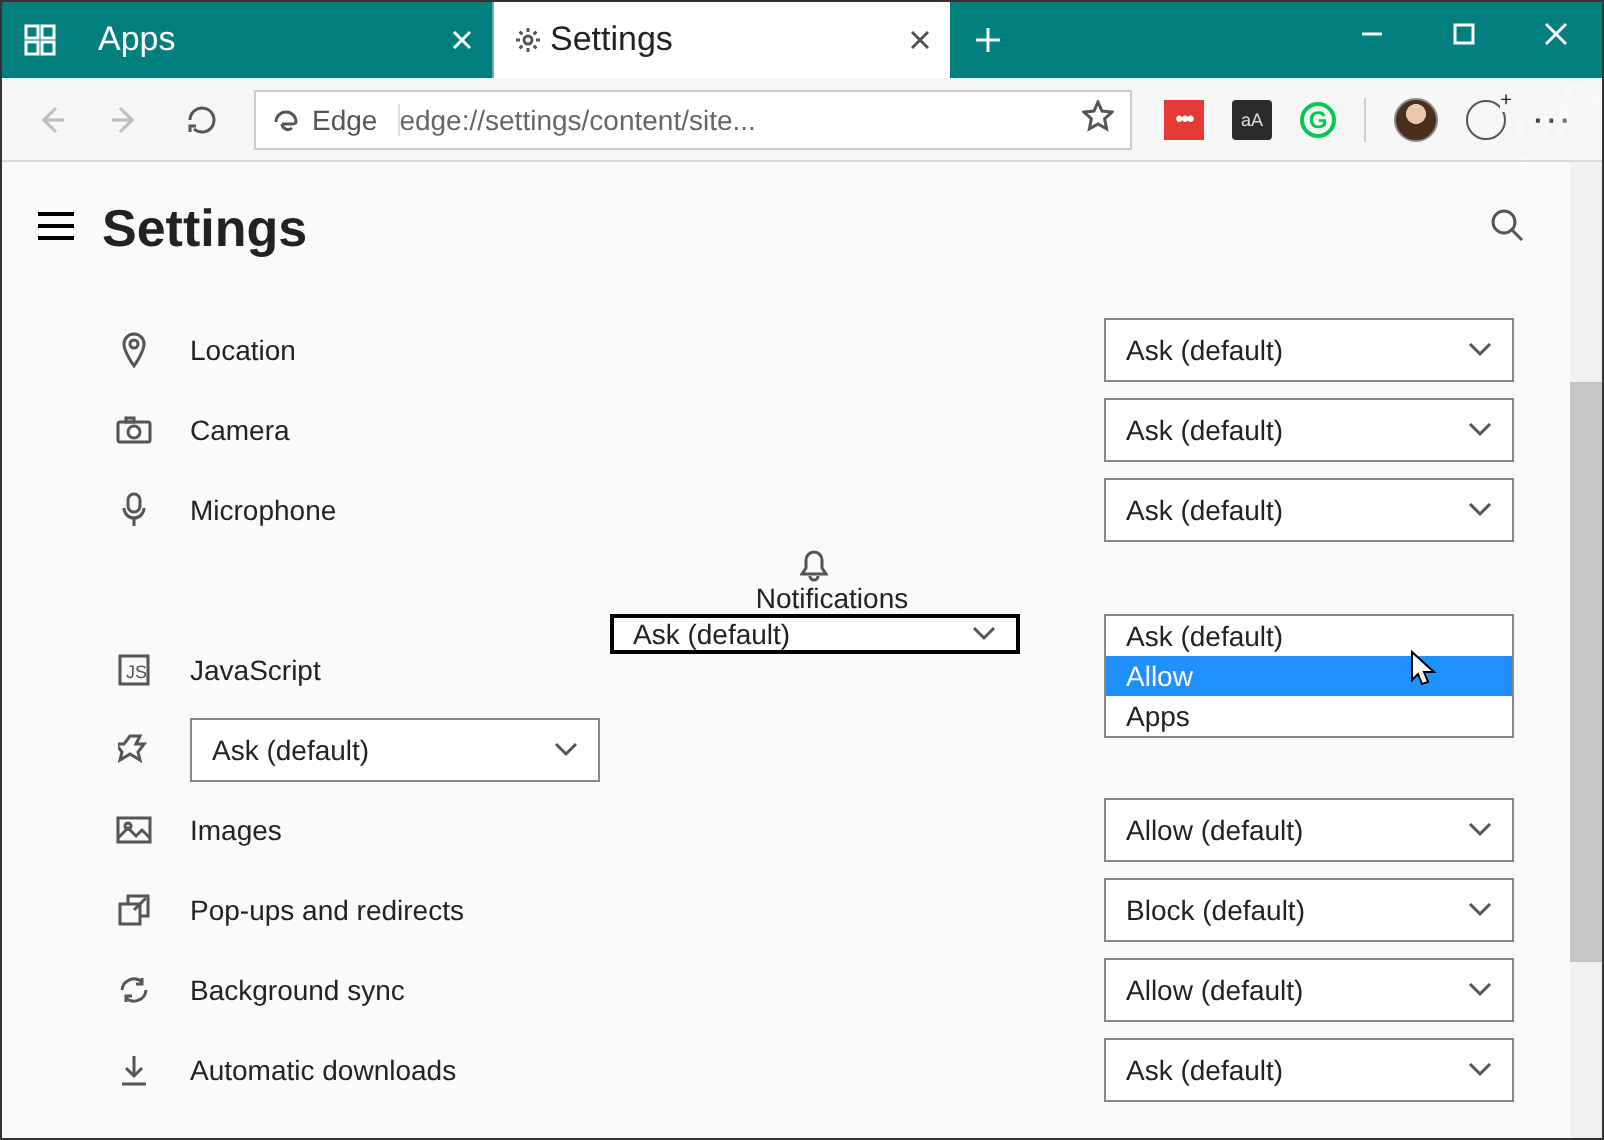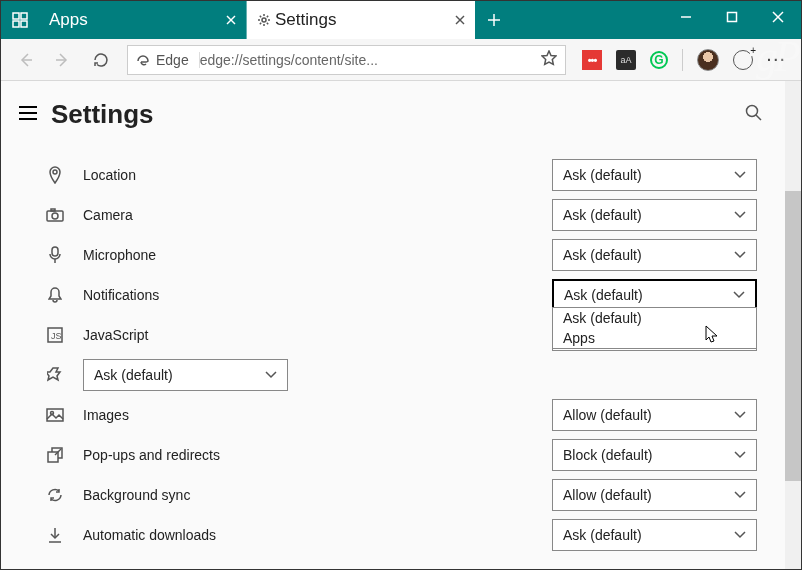--- a/index.html
+++ b/index.html
@@ -44,21 +44,21 @@
     
     .content-wrap { position: absolute; top: 80px; left: 0; right: 0; bottom: 0; background: #fafafa; }
     .scrollbar-track { position: absolute; right: 0; top: 0; bottom: 0; width: 16px; background: #f0f0f0; }
     .scrollbar-thumb { position: absolute; top: 110px; width: 16px; height: 290px; background: #c6c6c6; right: 0; }
 
     .page-header { display: flex; align-items: center; height: 66px; padding: 0 18px; }
     .hamburger { margin-right: 14px; }
     .page-title { font-size: 26px; font-weight: 700; flex: 1; }
     .search-btn { margin-right: 20px; }
 
-    .perm-list { padding: 8px 26px 0 44px; }
+    .perm-list { padding: 8px 26px 0 56px; }
     .perm-row { display: flex; align-items: center; height: 40px; position: relative; }
     .perm-icon { width: 20px; display: flex; justify-content: center; margin-right: 18px; color: #555; }
     .perm-label { flex: 1; font-size: 14px; }
     .perm-select { width: 205px; height: 32px; border: 1px solid #888; background: #fff; display: flex; align-items: center; justify-content: space-between; padding: 0 10px; font-size: 14px; margin-right: 18px; }
     .perm-select.focused { border: 2px solid #000; }
 
     .dropdown { position: absolute; right: 18px; top: 32px; width: 205px; background: #fff; border: 1px solid #888; z-index: 10; font-size: 14px; }
     .dropdown .opt { padding: 2px 10px; height: 20px; display: flex; align-items: center; }
     .dropdown .opt.hover { background: #1e90ff; color: #fff; }
     .cursor { position: absolute; z-index: 20; }
@@ -245,38 +245,41 @@
         </span>
       <span class="perm-label">Microphone</span>
       <div class="perm-select">
           <span>Ask (default)</span>
           <svg width="12" height="8">
             <path d="M1 1l5 5 5-5"></path>
           </svg>
         </div>
     </div>
 
-    <div class="perm-row" style="position:relative;">
+    <div class="perm-row" style="position:relative;flex-direction:column;">
       <span class="perm-icon">
           <svg width="14" height="16">
             <path d="M7 1a4 4 0 0 1 4 4v4l2 3H1l2-3V5a4 4 0 0 1 4-4z"></path>
             <path d="M5 13a2 2 0 0 0 4 0"></path>
           </svg>
         </span>
       <span class="perm-label">Notifications</span>
       <div class="perm-select focused">
           <span>Ask (default)</span>
           <svg width="12" height="8">
             <path d="M1 1l5 5 5-5"></path>
           </svg>
         </div>
 
       <div class="dropdown">
         <div class="opt">
             <span>Ask (default)</span>
+          </div>
+        <div class="opt hover">
+            <span>Allow</span>
           </div>
         <div class="opt">
             <span>Apps</span>
           </div>
       </div>
       <svg class="cursor" width="14" height="20" style="right:56px; top:50px;">
           <path d="M1 1l0 14 3-3 2 5 3-1-2-5 5 0z" fill="#fff" stroke="#000" stroke-width="1"></path>
         </svg>
     </div>
 

